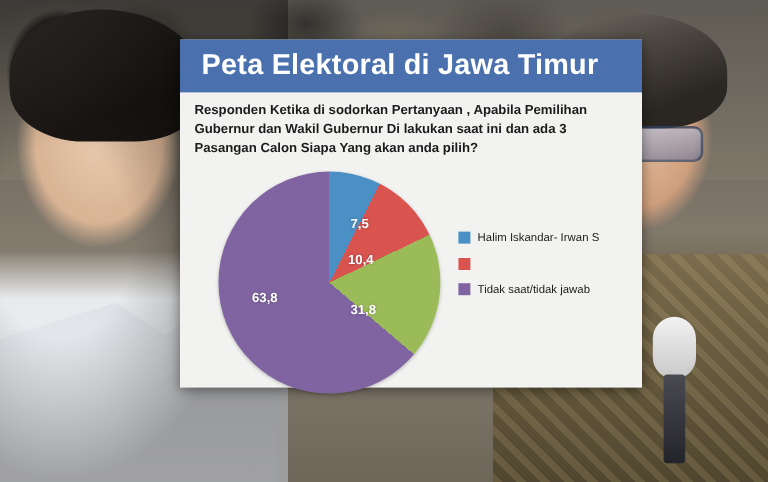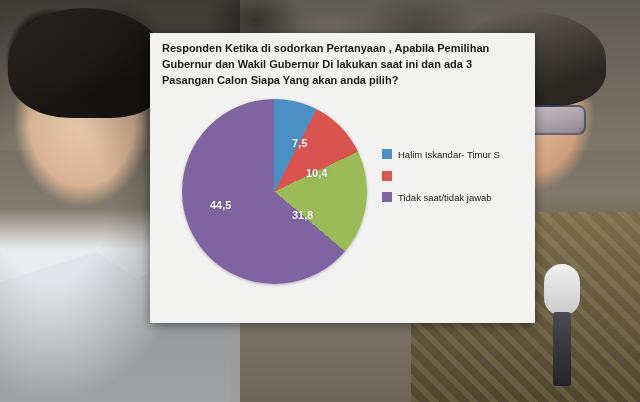--- a/index.html
+++ b/index.html
@@ -145,21 +145,21 @@
   }
   .slice-label {
     position: absolute;
     font-size: 11px;
     font-weight: bold;
     color: #ffffff;
     text-shadow: 0 0 2px rgba(0,0,0,.35);
     white-space: nowrap;
   }
   .lbl-0 { left: 110px; top: 38px; }
-  .lbl-1 { left: 124px; top: 68px; }
+  .lbl-1 { left: 108px; top: 68px; }
   .lbl-2 { left: 110px; top: 110px; }
   .lbl-3 { left: 28px;  top: 100px; }
 
   
   .legend {
     position: absolute;
     left: 232px; top: 58px;
     display: flex;
     flex-direction: column;
     gap: 11px;
@@ -193,35 +193,38 @@
       <div class="glasses"></div>
       <div class="batik"></div>
       <div class="mic">
         <div class="head"></div>
         <div class="body"></div>
       </div>
     </div>
   </div>
 
   <div class="card" style="background: rgb(242, 242, 240);">
+    <div class="card-header" style="background: rgb(74, 112, 173);">
+      <div class="card-title">Peta Elektoral di Jawa Timur</div>
+    </div>
     <div class="question">Responden Ketika di sodorkan Pertanyaan , Apabila Pemilihan Gubernur dan Wakil Gubernur Di lakukan saat ini dan ada 3 Pasangan Calon Siapa Yang akan anda pilih?</div>
 
     <div class="chart-area">
       <div class="pie-wrap">
         <div class="pie" id="pie" style="background: conic-gradient(rgb(74, 144, 196) 0deg, rgb(74, 144, 196) 27deg, rgb(217, 83, 79) 27deg, rgb(217, 83, 79) 64.44deg, rgb(155, 187, 89) 64.44deg, rgb(155, 187, 89) 130.32deg, rgb(128, 100, 162) 130.32deg, rgb(128, 100, 162) 360deg);"></div>
         <div class="slice-label lbl-0">7,5</div>
         <div class="slice-label lbl-1">10,4</div>
         <div class="slice-label lbl-2">31,8</div>
-        <div class="slice-label lbl-3">44,5</div>
+        <div class="slice-label lbl-3">63,8</div>
       </div>
 
       <div class="legend">
         <div class="legend-item">
           <span class="swatch" id="sw0" style="background: rgb(74, 144, 196);"></span>
-          <span>Halim Iskandar- Timur S</span>
+          <span>Halim Iskandar- Irwan S</span>
         </div>
         <div class="legend-item">
           <span class="swatch" id="sw1" style="background: rgb(217, 83, 79);"></span>
         </div>
         <div class="legend-item">
           <span class="swatch" id="sw3" style="background: rgb(128, 100, 162);"></span>
           <span>Tidak saat/tidak jawab</span>
         </div>
       </div>
     </div>

